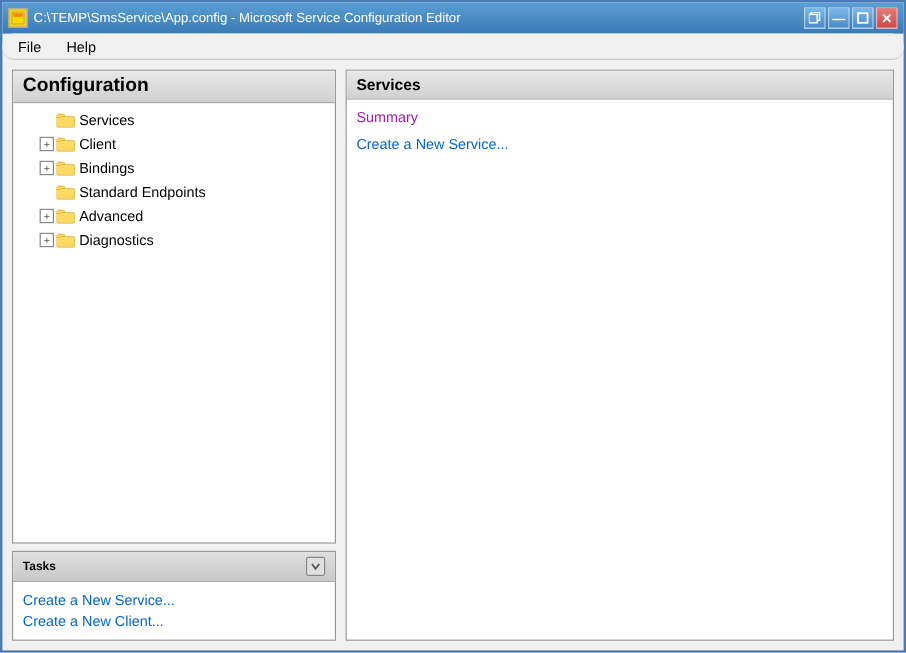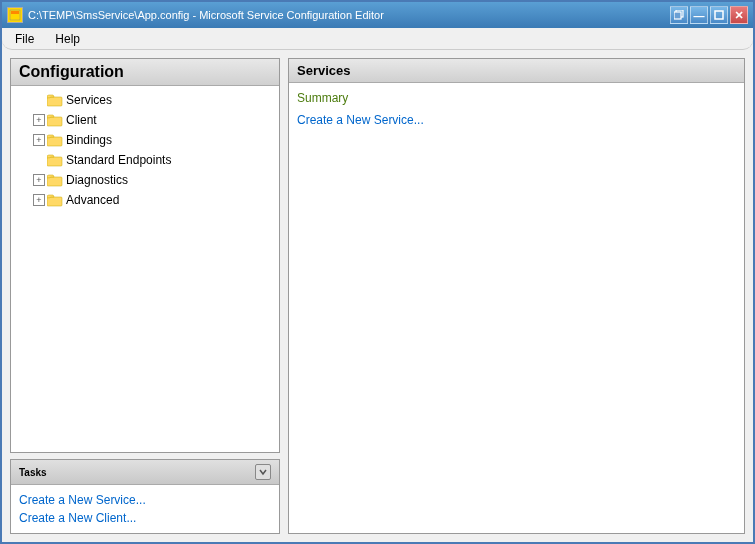--- a/index.html
+++ b/index.html
@@ -234,21 +234,21 @@
       border-bottom: 1px solid #aaa;
     }
 
     .services-content {
       padding: 8px;
       flex: 1;
     }
 
     .summary-label {
       font-size: 12px;
-      color: #4d7c0f;
+      color: #a21caf;
       margin-bottom: 8px;
     }
 
     .create-service-link {
       color: #0066cc;
       text-decoration: none;
       cursor: pointer;
       font-size: 12px;
       display: block;
       margin-bottom: 8px;
@@ -365,32 +365,32 @@
           </div>
 
           <div class="tree-item indent-1">
             <div class="tree-expand has-children"></div>
             <div class="folder-icon">
               <svg width="16" height="14" viewBox="0 0 16 14">
                 <rect x="0" y="4" width="15" height="9" rx="1" fill="#ffd966" stroke="#c8a800" stroke-width="0.5"></rect>
                 <path d="M0 4 L0 5 Q3 5 4 4 L7 4 Q7 3 6 2 L2 2 Q1 2 0 3 Z" fill="#ffd966" stroke="#c8a800" stroke-width="0.5"></path>
               </svg>
             </div>
+            <span class="tree-label">Advanced</span>
+          </div>
+
+          <div class="tree-item indent-1">
+            <div class="tree-expand has-children"></div>
+            <div class="folder-icon">
+              <svg width="16" height="14" viewBox="0 0 16 14">
+                <rect x="0" y="4" width="15" height="9" rx="1" fill="#ffd966" stroke="#c8a800" stroke-width="0.5"></rect>
+                <path d="M0 4 L0 5 Q3 5 4 4 L7 4 Q7 3 6 2 L2 2 Q1 2 0 3 Z" fill="#ffd966" stroke="#c8a800" stroke-width="0.5"></path>
+              </svg>
+            </div>
             <span class="tree-label">Diagnostics</span>
-          </div>
-
-          <div class="tree-item indent-1">
-            <div class="tree-expand has-children"></div>
-            <div class="folder-icon">
-              <svg width="16" height="14" viewBox="0 0 16 14">
-                <rect x="0" y="4" width="15" height="9" rx="1" fill="#ffd966" stroke="#c8a800" stroke-width="0.5"></rect>
-                <path d="M0 4 L0 5 Q3 5 4 4 L7 4 Q7 3 6 2 L2 2 Q1 2 0 3 Z" fill="#ffd966" stroke="#c8a800" stroke-width="0.5"></path>
-              </svg>
-            </div>
-            <span class="tree-label">Advanced</span>
           </div>
 
         </div>
       </div>
 
       <div class="tasks-panel">
         <div class="tasks-header">
           <span>Tasks</span>
           <div class="collapse-icon">
             <svg width="10" height="10" viewBox="0 0 10 10">

